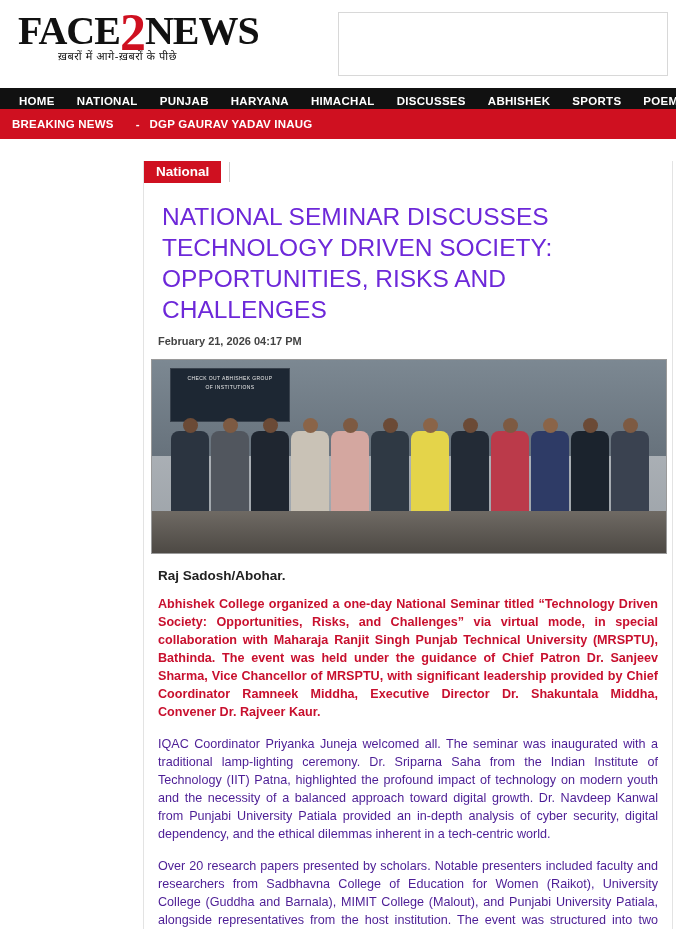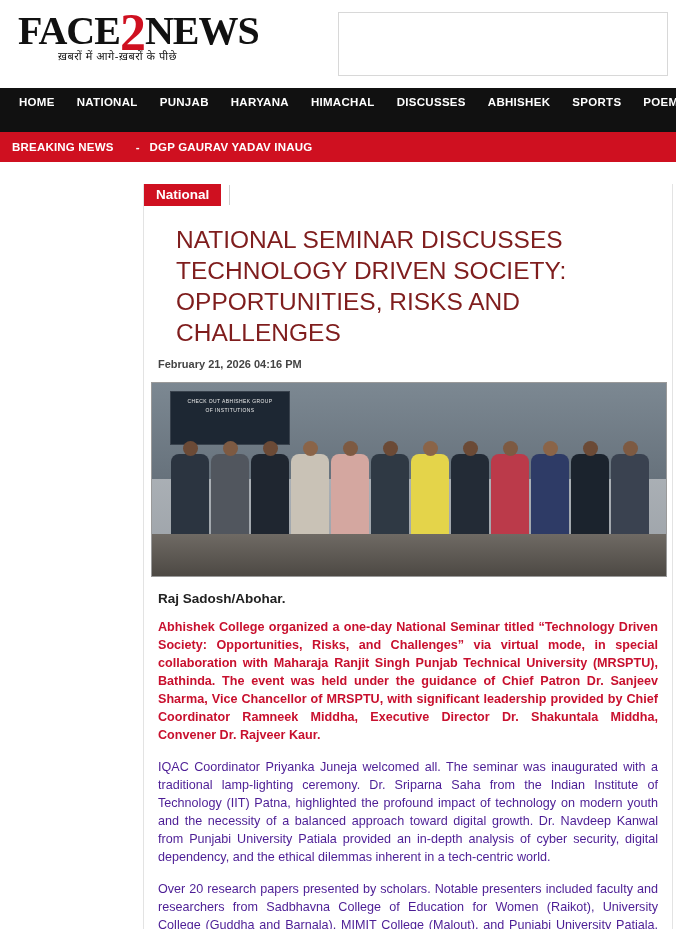--- a/index.html
+++ b/index.html
@@ -41,21 +41,21 @@
     font-size:11px;color:#111;margin-top:-4px;letter-spacing:0.5px;
     padding-left:40px;
   }
   .header-banner{
     flex:1;margin:12px 8px 10px 8px;border:1px solid #d8d8d8;background:#fff;
     height:62px;
   }
 
   
   .nav{
-    background:#111;height:44px;display:flex;align-items:center;
+    background:#111;height:21px;display:flex;
     padding:0 0 16px 8px;box-sizing:border-box;overflow:hidden;
   }
   .nav-item{
     color:#fff;font-size:11.5px;font-weight:bold;letter-spacing:0.3px;
     padding:0 11px;white-space:nowrap;line-height:26px;
   }
 
   
   .breaking{
     background:#cf1020;height:30px;display:flex;align-items:center;overflow:hidden;
@@ -91,22 +91,22 @@
     padding:3px 12px 4px 12px;
   }
   .cat-line{
     width:1px;height:20px;background:#cfcfcf;margin-left:8px;
   }
   h1.title{
     font-family:"Liberation Sans", sans-serif;
     font-weight:normal;
     font-size:24.5px;
     line-height:31px;
-    color:#7f1d1d;
-    margin:0 14px 10px 32px;
+    color:#6d28d9;
+    margin:0 14px 10px 18px;
   }
   .timestamp{
     font-size:11px;color:#444;margin:0 14px 12px 14px;font-weight:bold;
   }
   .photo{
     width:516px;height:195px;margin:0 7px 14px 7px;
     border:1px solid #9a9a9a;box-sizing:border-box;
     position:relative;overflow:hidden;
     background:linear-gradient(#b9bec3,#9aa0a6);
   }
@@ -192,21 +192,21 @@
   <div class="content">
     <div class="article">
 
       <div class="cat-row">
         <div class="cat-badge">National</div>
         <div class="cat-line"></div>
       </div>
 
       <h1 class="title">NATIONAL SEMINAR DISCUSSES TECHNOLOGY DRIVEN SOCIETY: OPPORTUNITIES, RISKS AND CHALLENGES</h1>
 
-      <div class="timestamp">February 21, 2026 04:16 PM</div>
+      <div class="timestamp">February 21, 2026 04:17 PM</div>
 
       <div class="photo">
         <div class="wall"></div>
         <div class="banner">
           <div class="l1">CHECK OUT ABHISHEK GROUP</div>
           <div class="l2">OF INSTITUTIONS</div>
         </div>
 
         <div class="person" style="left:18px;">
             <div class="head" style="background:#6b4a36;"></div>

